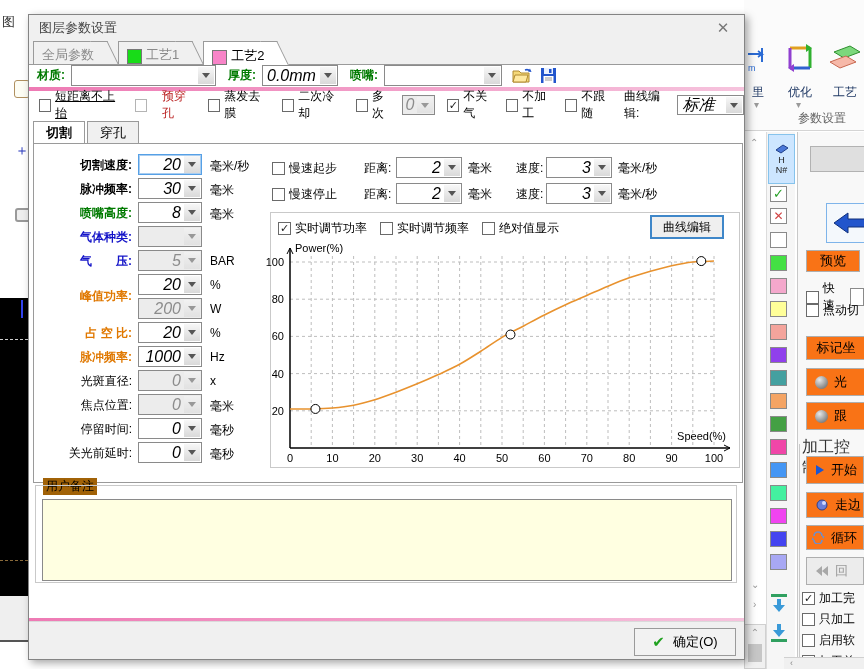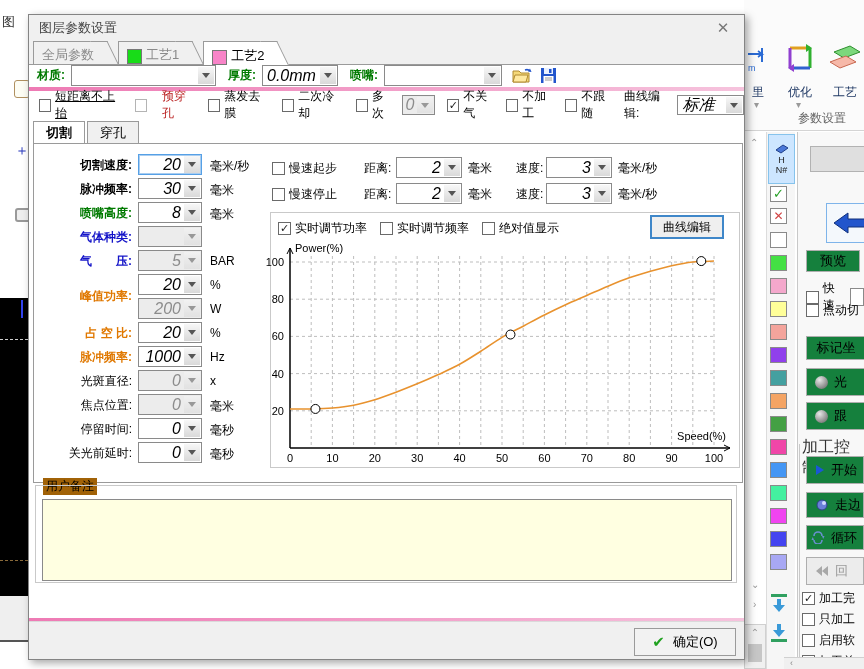--- a/index.html
+++ b/index.html
@@ -10,21 +10,21 @@
   .canvas-left{left:0;top:298px;width:28px;height:298px;background:#000;}
   .gray-strip{left:0;top:596px;width:28px;height:44px;background:#efefef;border-bottom:2px solid #555;}
   .ribbon{left:744px;top:0;width:120px;height:130px;background:#fbfbfb;border-bottom:1px solid #d4d4d4;}
   .ribbon-label{font-size:12px;color:#1f3864;text-align:center;}
   .ribbon-group-label{color:#666;font-size:12px;}
   .toolcol{left:766px;top:132px;width:28px;height:537px;background:#f6f6f6;border-left:1px solid #dcdcdc;}
   .tool-sel{left:768px;top:134px;width:25px;height:48px;background:#cde6ff;border:1px solid #86c3ec;
             display:flex;flex-direction:column;align-items:center;justify-content:center;font-size:9px;color:#222;line-height:10px;}
   .sw{width:17px;height:16px;border:1px solid #8a8a8a;box-sizing:border-box;}
   .rpanel{left:797px;top:132px;width:67px;height:537px;background:#f8f8f8;border-left:1px solid #c8c8c8;}
-  .rp-btn{position:absolute;border:1px solid #aeaeae;background:#15803d;display:flex;align-items:center;
+  .rp-btn{position:absolute;border:1px solid #aeaeae;background:#f97316;display:flex;align-items:center;
           justify-content:flex-start;gap:6px;padding-left:8px;box-sizing:border-box;font-size:13px;}
   .sphere{width:13px;height:13px;border-radius:50%;background:radial-gradient(circle at 35% 30%,#e8e8e8,#9a9a9a 55%,#5c5c5c);}
   .grouplab{color:#1f497d;font-size:16px;background:#f8f8f8;padding:0 2px;}
   .scrollv{left:744px;top:624px;width:22px;height:45px;background:#f0f0f0;border:1px solid #d0d0d0;box-sizing:border-box;}
   .scrollh{left:784px;top:657px;width:80px;height:12px;background:#f0f0f0;border-top:1px solid #d0d0d0;color:#888;font-size:9px;}
   .chev{color:#9a9a9a;font-size:10px;line-height:10px;}
   
   .dialog{left:28px;top:14px;width:717px;height:646px;background:#fff;border:1px solid #848484;
           box-shadow:3px 3px 8px rgba(0,0,0,.35);box-sizing:border-box;}
   .titlebar{left:0;top:0;right:0;height:26px;background:#f0f0f0;display:flex;align-items:center;

